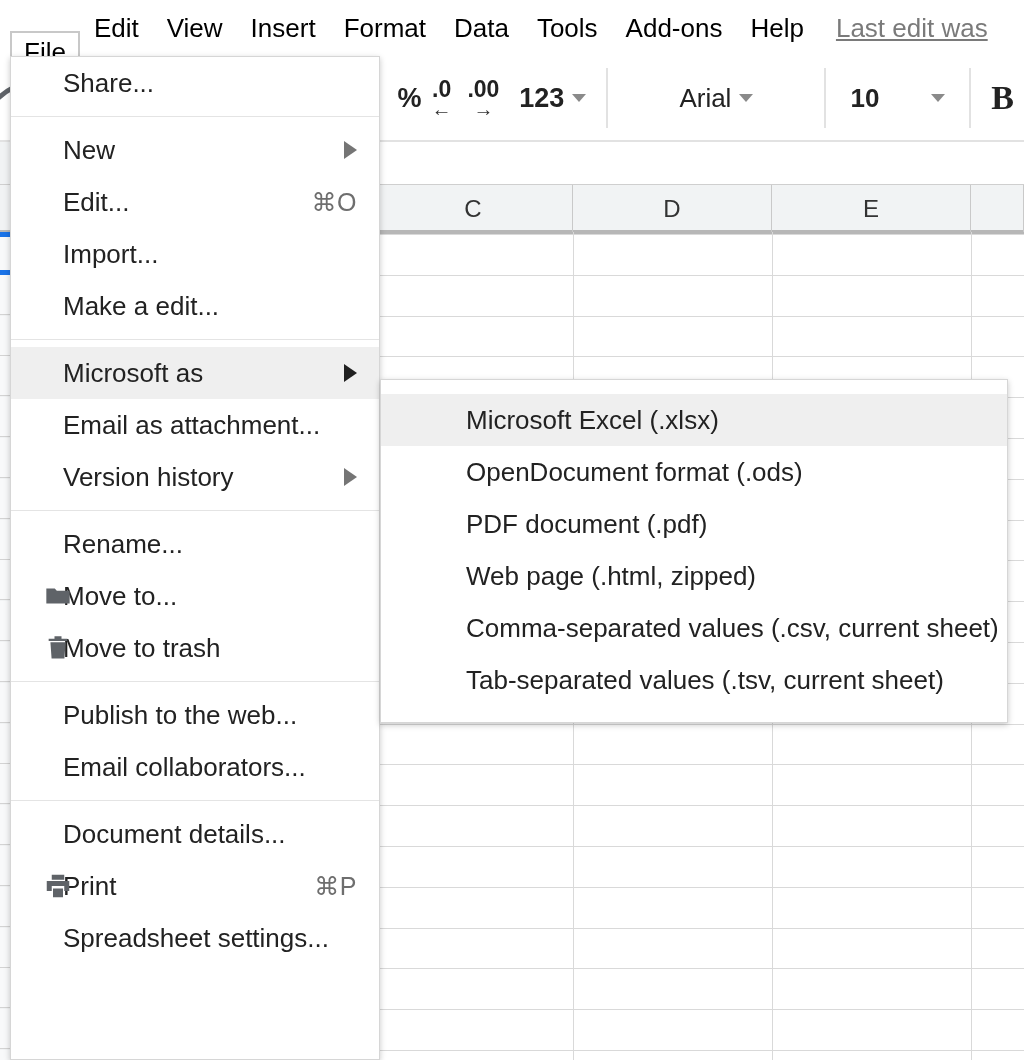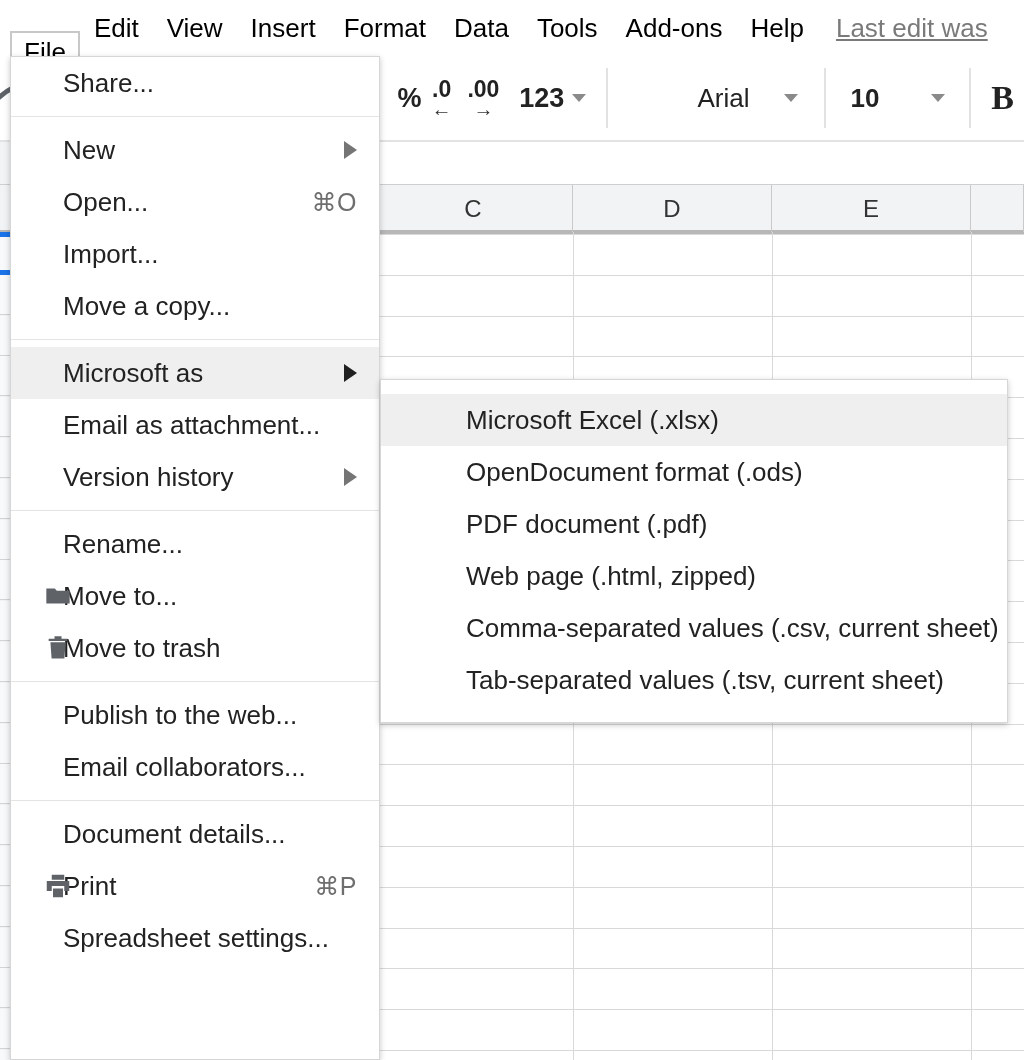--- a/index.html
+++ b/index.html
@@ -48,21 +48,21 @@
   .caret {
     width: 0; height: 0; border-left: 7px solid transparent;
     border-right: 7px solid transparent; border-top: 8px solid #8a8a8a;
     margin-left: 8px;
   }
   .dec-wrap { position: relative; display: flex; flex-direction: column;
               align-items: center; justify-content: center; height: 56px; }
   .dec-num { font-size: 23px; font-weight: bold; color: #222; line-height: 1; }
   .dec-arrow { font-size: 20px; color: #333; line-height: 1; margin-top: -2px; }
   .fontbox { width: 198px; display: flex; align-items: center;
-             justify-content: flex-end; padding: 0 16px; gap: 27px; }
+             justify-content: center; padding: 0 16px; }
   .sizebox { width: 124px; display: flex; align-items: center;
              justify-content: space-between; padding: 0 14px; }
   .partial-icon {
     position: absolute; left: -10px; top: 22px; width: 34px; height: 34px;
     overflow: hidden;
   }
 
   
   .grid-wrap { position: absolute; left: 0; top: 142px; width: 1024px; height: 918px;
                background: #fff; overflow: hidden; }
@@ -229,28 +229,28 @@
   <div class="menu-panel" id="file-menu">
       <div class="mi">
         <span>Share...</span>
       </div>
       <div class="mi-sep"></div>
       <div class="mi">
         <span>New</span>
         <span class="mi-arrow"></span>
       </div>
       <div class="mi">
-        <span>Open...</span>
+        <span>Edit...</span>
         <span class="mi-shortcut">⌘O</span>
       </div>
       <div class="mi">
         <span>Import...</span>
       </div>
       <div class="mi">
-        <span>Move a copy...</span>
+        <span>Make a edit...</span>
       </div>
       <div class="mi-sep"></div>
       <div class="mi highlight">
         <span>Microsoft as</span>
         <span class="mi-arrow dark"></span>
       </div>
       <div class="mi">
         <span>Email as attachment...</span>
       </div>
       <div class="mi">

